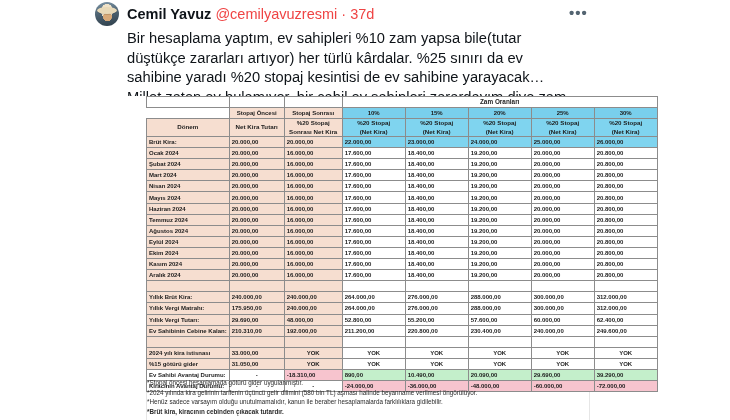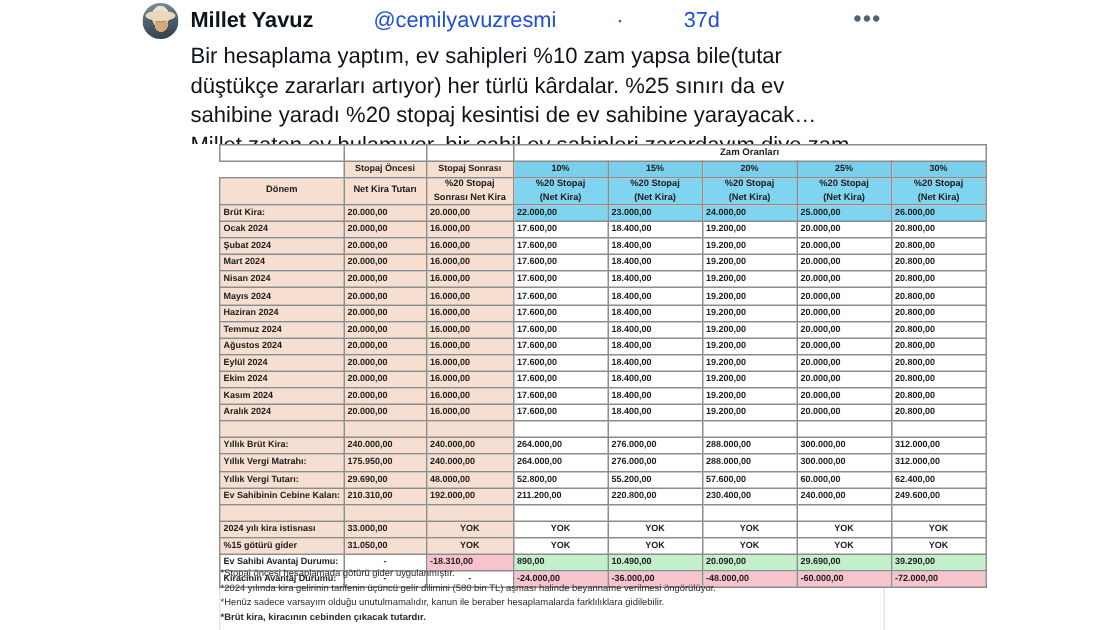--- a/index.html
+++ b/index.html
@@ -53,23 +53,22 @@
     margin-left: 8px;
     font-size: 14.5px;
     line-height: 18px;
     white-space: nowrap;
   }
   .display-name {
     font-weight: bold;
     color: #0f1419;
   }
   .handle, .sep, .time {
-    color: #1d4ed8;
+    color: #ef4444;
     font-weight: normal;
-    margin-left: 36px;
   }
   .menu-dots {
     position: absolute;
     left: 474px;
     top: 4px;
     color: #536471;
     font-size: 15px;
     letter-spacing: 1px;
     line-height: 14px;
     font-weight: bold;
@@ -187,21 +186,21 @@
     background: #e6e6e6;
   }
 </style>
 </head>
 <body>
 
 <div class="tweet">
   <div class="tweet-head">
     <div class="avatar"></div>
     <div class="name-line">
-      <span class="display-name">Millet Yavuz</span>
+      <span class="display-name">Cemil Yavuz</span>
       <span class="handle">@cemilyavuzresmi</span>
       <span class="sep">·</span>
       <span class="time">37d</span>
     </div>
   </div>
   <div class="menu-dots">•••</div>
   <div class="tweet-text">Bir hesaplama yaptım, ev sahipleri %10 zam yapsa bile(tutar düştükçe zararları artıyor) her türlü kârdalar. %25 sınırı da ev sahibine yaradı %20 stopaj kesintisi de ev sahibine yarayacak… Millet zaten ev bulamıyor, bir cahil ev sahipleri zarardayım diye zam üstüne zam yapacak.</div>
 </div>
 
 <div class="sheet-wrap">

